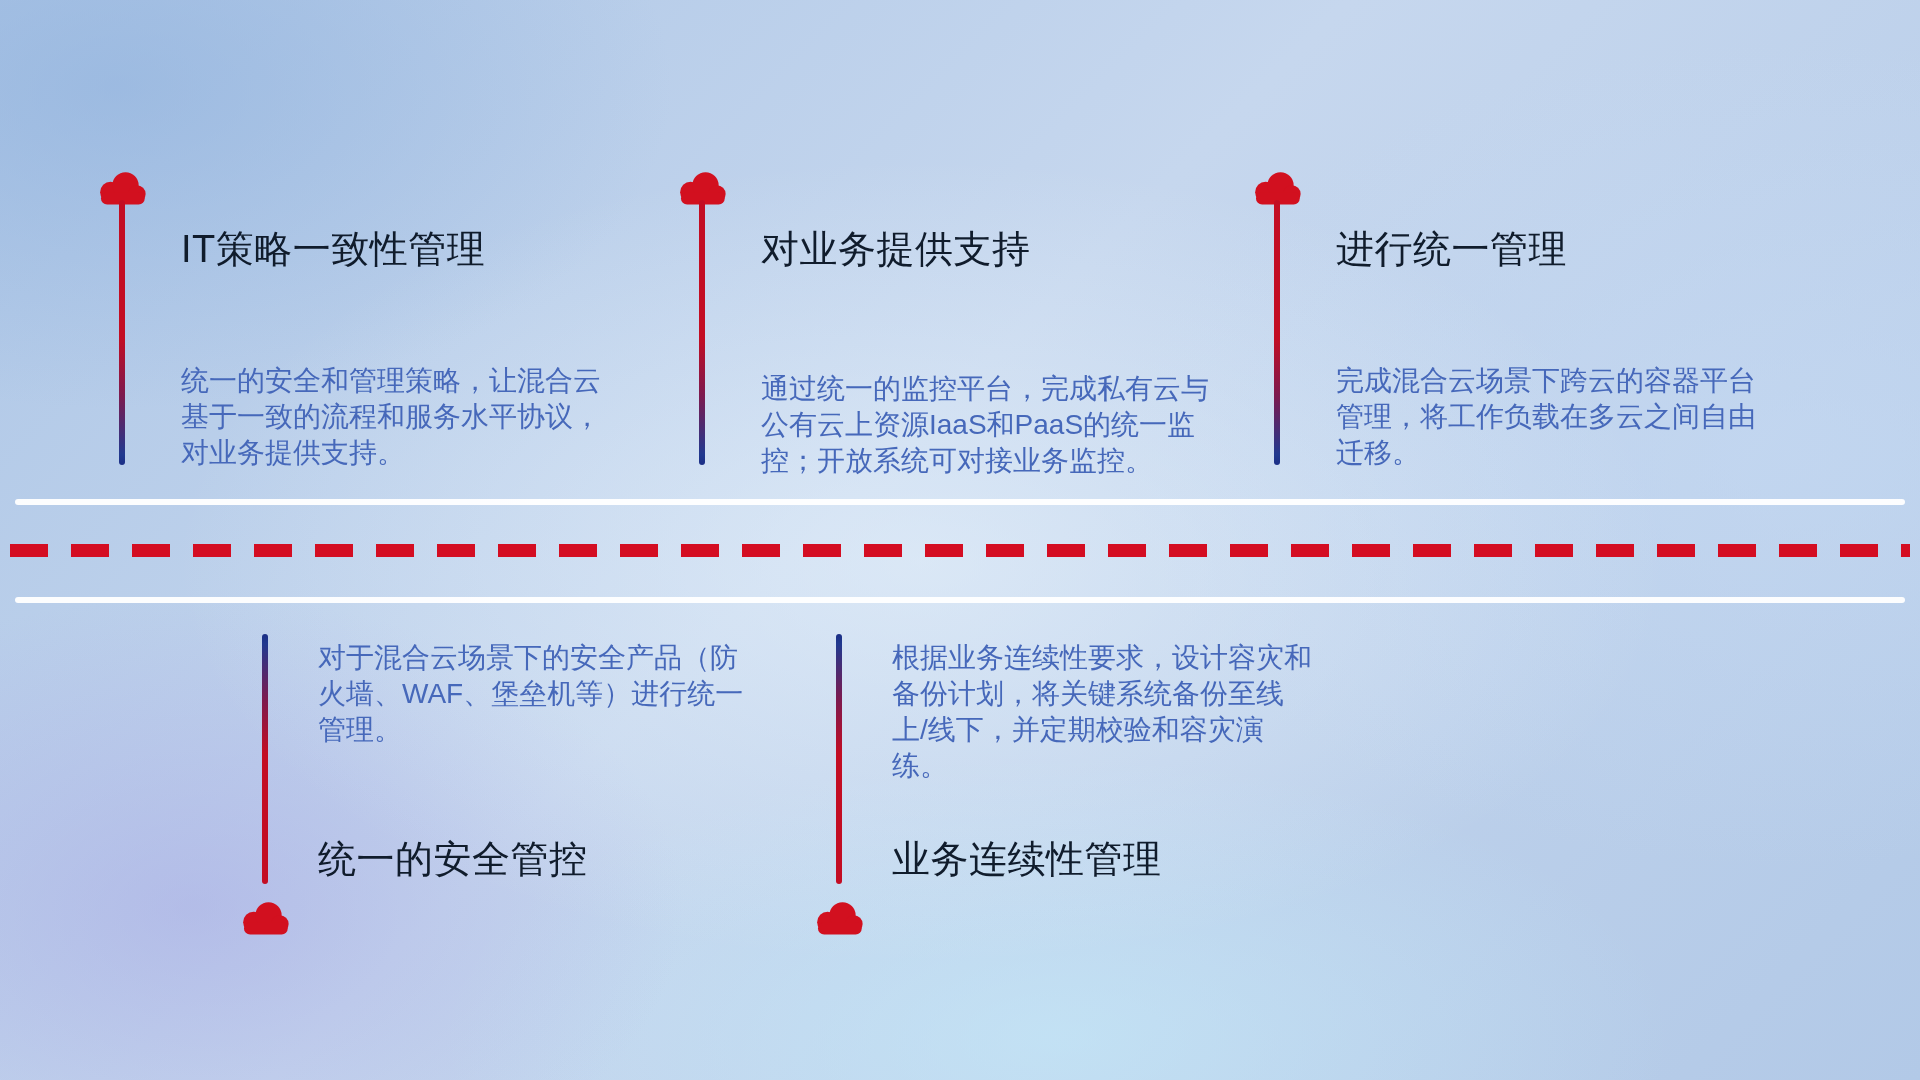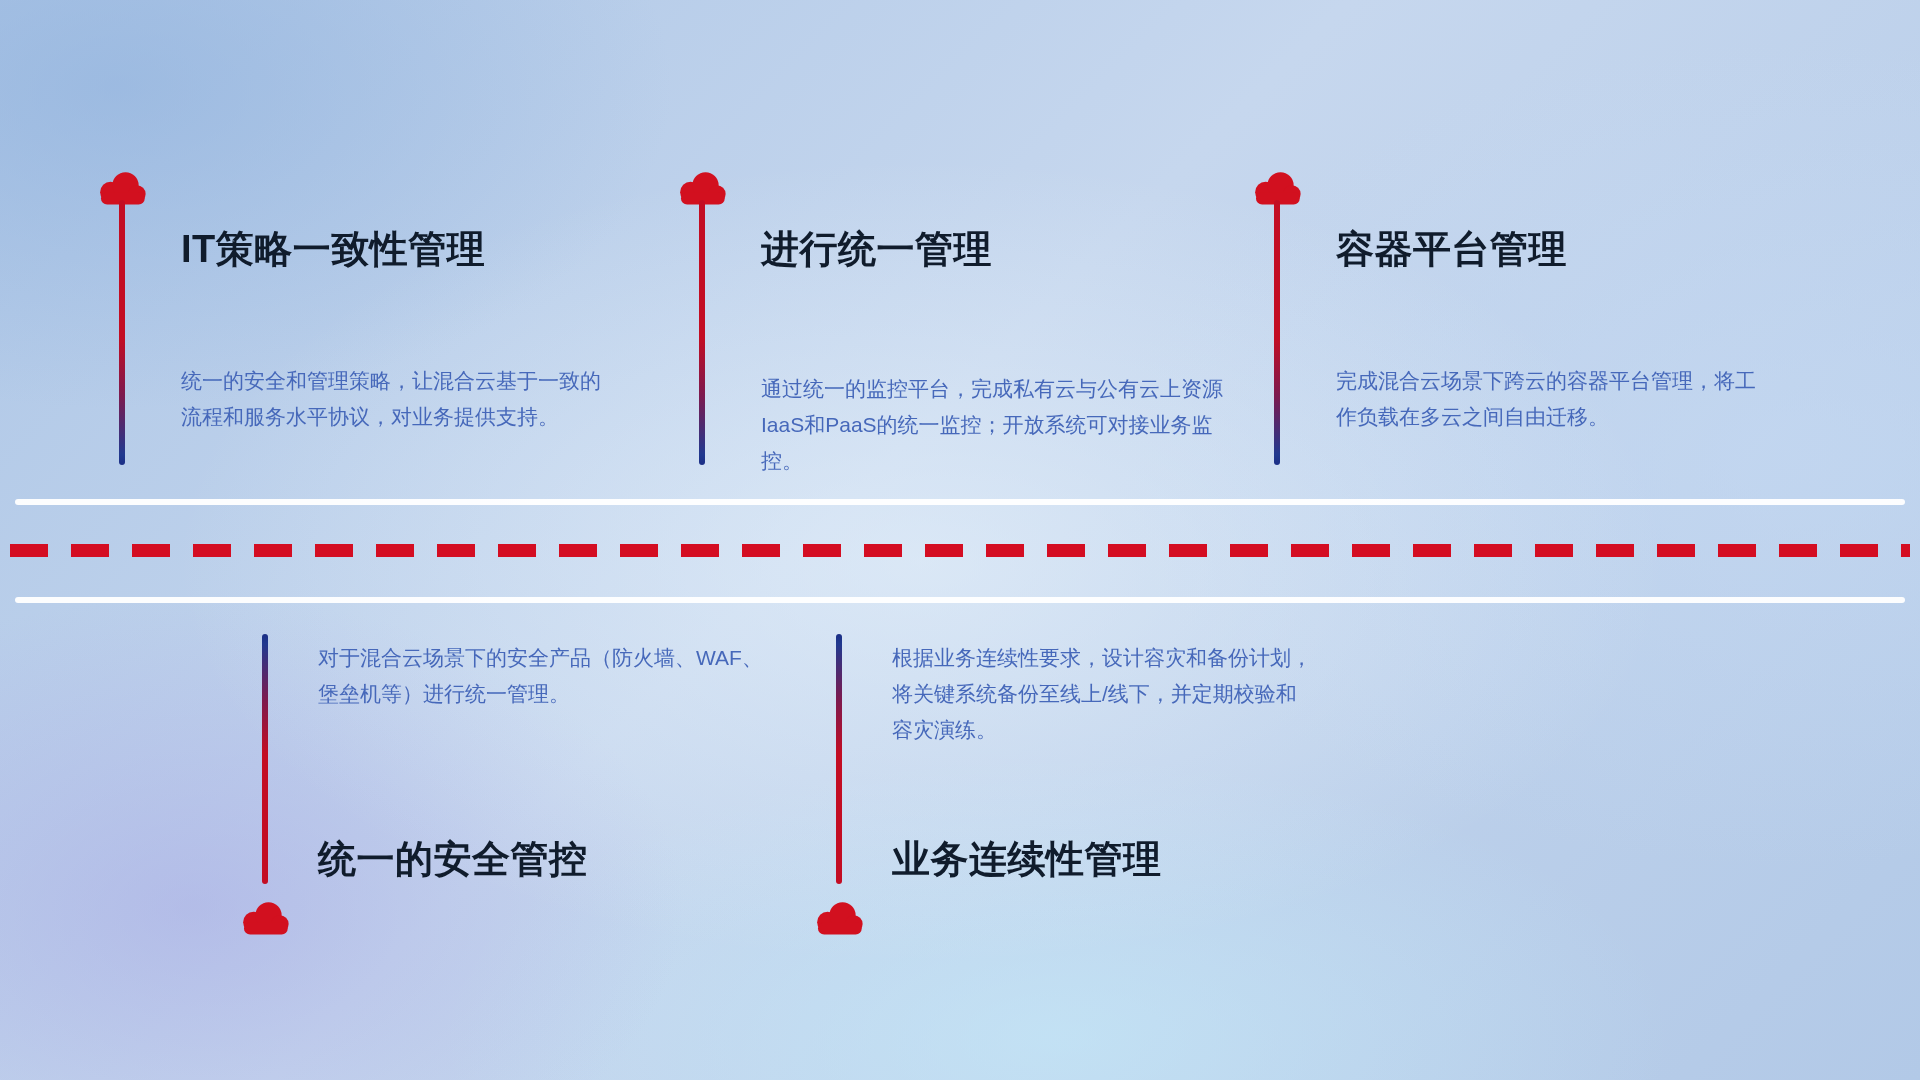--- a/index.html
+++ b/index.html
@@ -36,26 +36,26 @@
   
   .item { position: absolute; width: 520px; }
   .cloud { position: absolute; left: 0; top: 0; width: 56px; height: 38px; color: var(--red, #d2101f); }
   .cloud svg { display: block; width: 56px; height: 38px; }
   .stem { position: absolute; width: 6px; border-radius: 3px; }
   .stem.down { background: linear-gradient(180deg, #c30d23 0%, #c30d23 52%, #7c1a4f 74%, #21398f 96%, #1b2f86 100%); }
   .stem.up   { background: linear-gradient(0deg,  #c30d23 0%, #c30d23 52%, #7c1a4f 74%, #21398f 96%, #1b2f86 100%); }
 
   .title {
     position: absolute; left: 87px;
-    font-size: 38px; font-weight: 700; letter-spacing: 0.5px;
+    font-size: 38px; font-weight: 400; letter-spacing: 0.5px;
     color: var(--title-color, #101c2c); white-space: nowrap;
   }
   .desc {
     position: absolute; left: 87px;
-    font-size: 21px; line-height: 36px;
+    font-size: 28px; line-height: 36px;
     color: var(--desc-color, #4668ba);
   }
 
   
   .item.top { top: 168px; }
   .item.top .stem { left: 25px; top: 32px; height: 265px; }
   .item.top .title { top: 56px; }
   .item.top .desc { top: 195px; }
   .t1 { left: 94px; }
   .t2 { left: 674px; }
@@ -107,37 +107,37 @@
       <svg viewBox="0 0 64 42">
           <g fill="currentColor">
         <circle cx="19" cy="27" r="12"></circle>
             <circle cx="36" cy="19" r="15"></circle>
         <circle cx="49" cy="29" r="10"></circle>
             <rect x="8" y="27" width="50" height="14" rx="7"></rect>
       </g>
         </svg>
     </span>
     <span class="stem down"></span>
-    <h2 class="title">进行统一管理</h2>
+    <h2 class="title">对业务提供支持</h2>
     <p class="desc">通过统一的监控平台，完成私有云与公有云上资源IaaS和PaaS的统一监控；开放系统可对接业务监控。</p>
   </div>
 
   <div class="item top t3">
     <span class="cloud">
       <svg viewBox="0 0 64 42">
           <g fill="currentColor">
         <circle cx="19" cy="27" r="12"></circle>
             <circle cx="36" cy="19" r="15"></circle>
         <circle cx="49" cy="29" r="10"></circle>
             <rect x="8" y="27" width="50" height="14" rx="7"></rect>
       </g>
         </svg>
     </span>
     <span class="stem down"></span>
-    <h2 class="title">容器平台管理</h2>
+    <h2 class="title">进行统一管理</h2>
     <p class="desc">完成混合云场景下跨云的容器平台管理，将工作负载在多云之间自由迁移。</p>
   </div>
 
   <div class="item bottom b2">
     <span class="stem up"></span>
     <p class="desc">根据业务连续性要求，设计容灾和备份计划，将关键系统备份至线上/线下，并定期校验和容灾演练。</p>
     <h2 class="title">业务连续性管理</h2>
     <span class="cloud">
       <svg viewBox="0 0 64 42">
           <g fill="currentColor">

